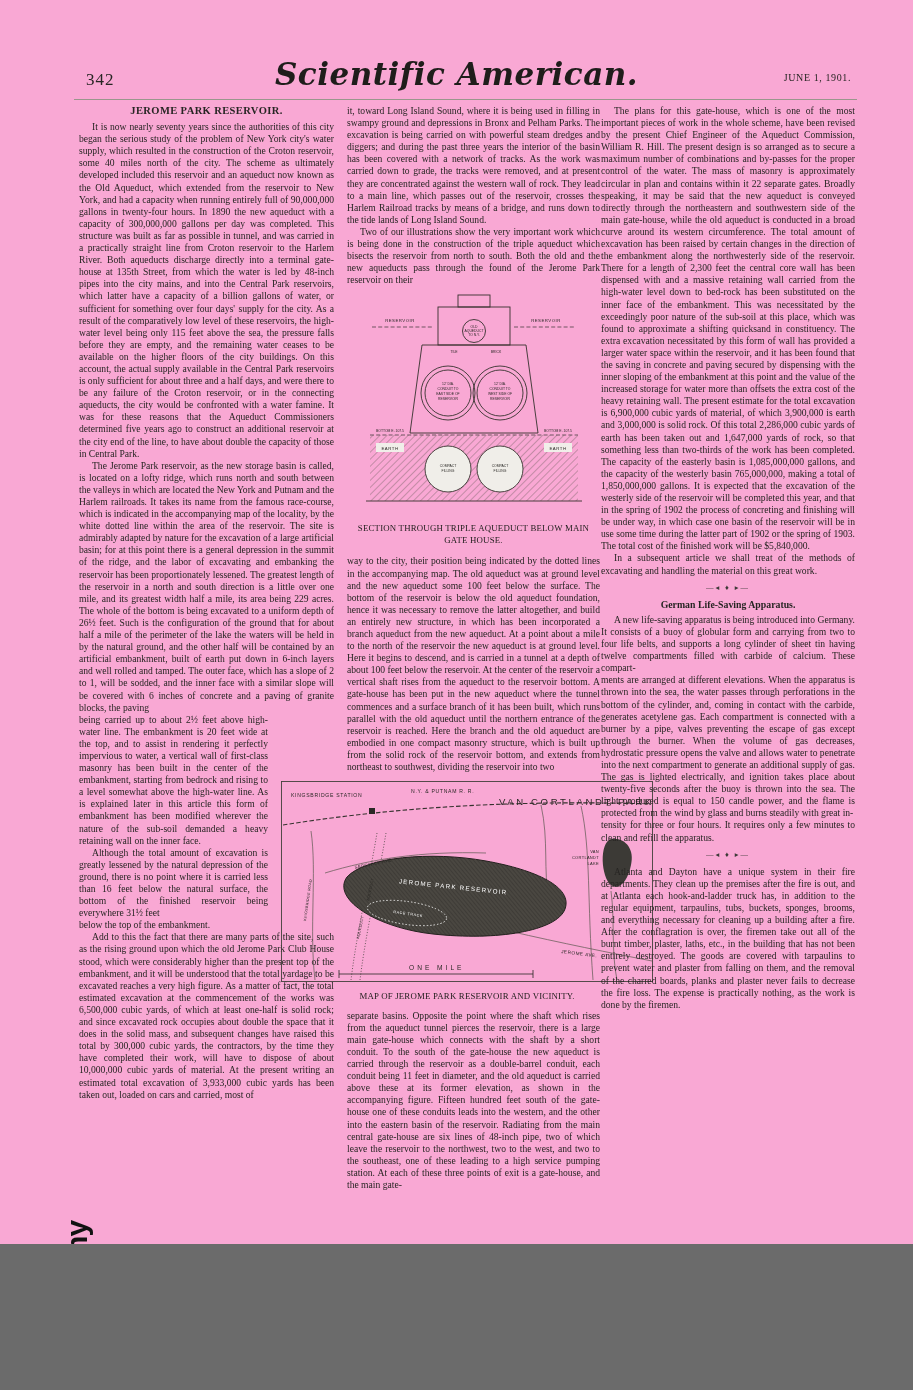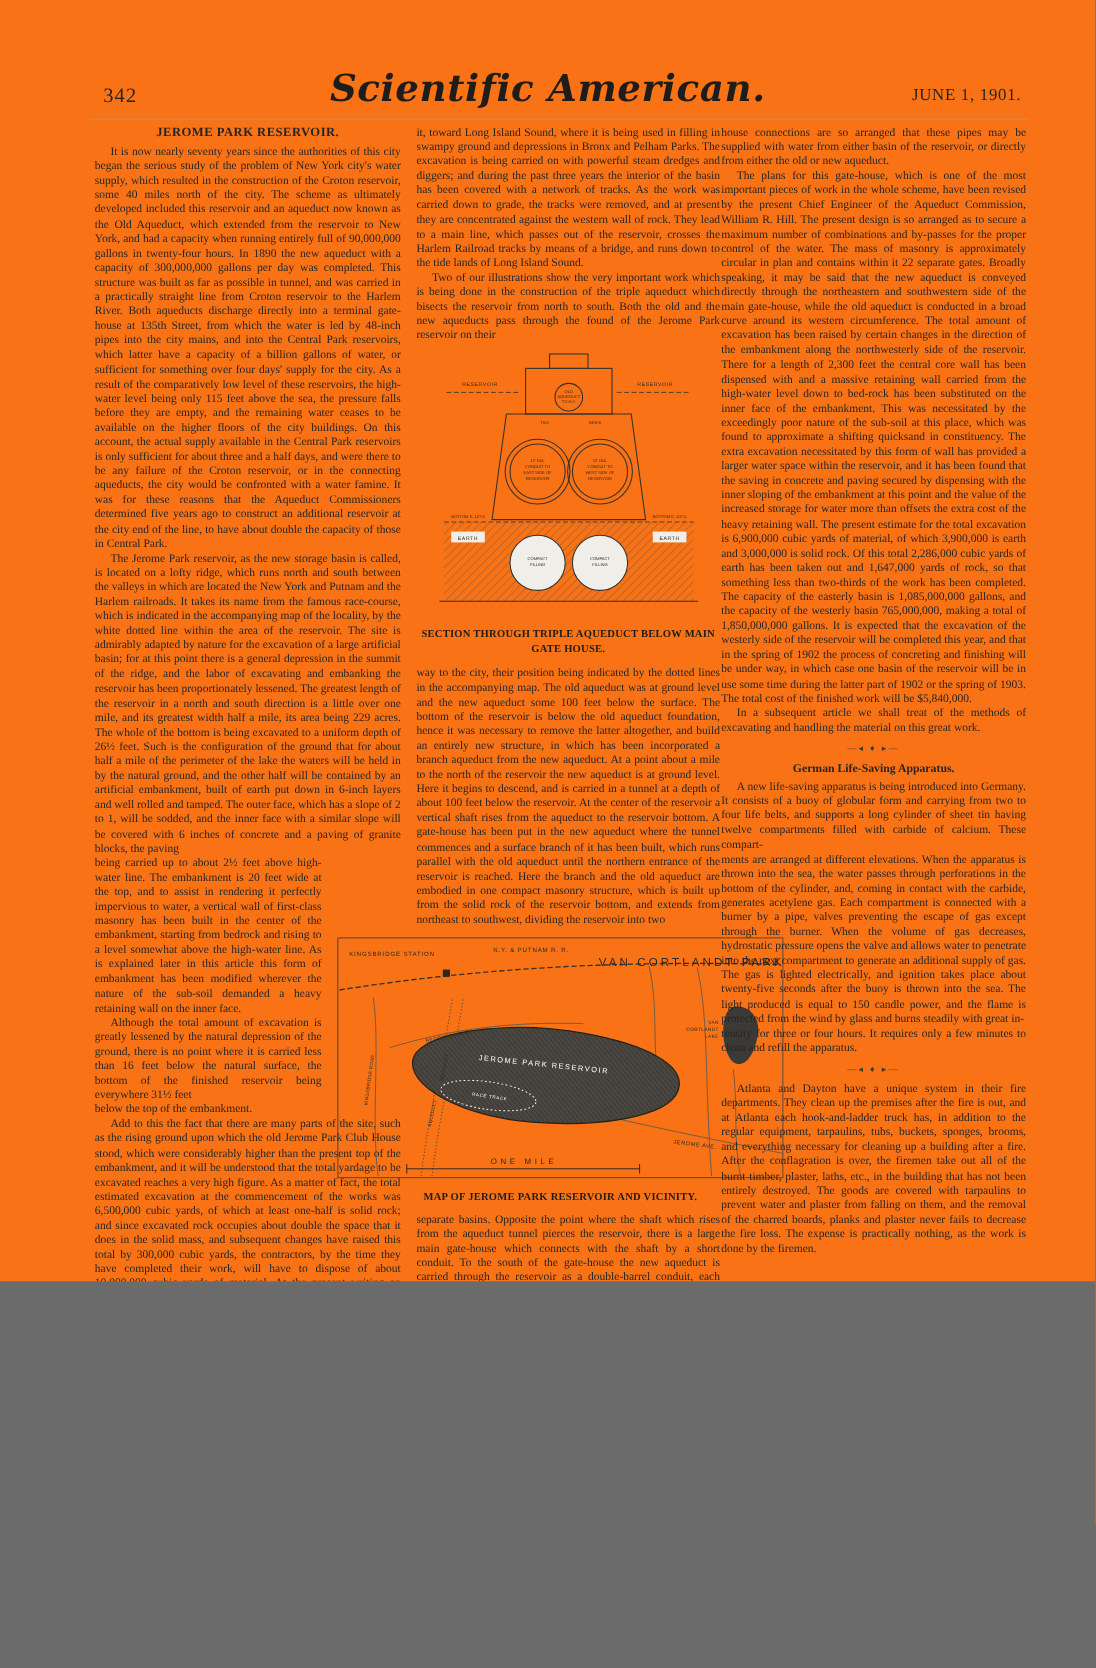--- a/index.html
+++ b/index.html
@@ -1,47 +1,47 @@
 <!DOCTYPE html>
 <html lang="en"><head>
 <meta charset="utf-8">
 <style>
   * { margin:0; padding:0; box-sizing:border-box; }
   html,body { background:#6b6b6b; }
   .page {
-    position:relative; width:913px; height:1068px;
+    position:relative; width:913px; height:1244px;
     background:#f0eeе9;
-    background-color:#f97316;
+    background-color:#f9a8d4;
     font-family:"Liberation Serif", serif;
     color:#272523; overflow:hidden; margin:0 auto;
   }
   
   .pageno { position:absolute; left:86px; top:70px; font-size:17px; letter-spacing:1px; }
   .masthead { position:absolute; left:0; right:0; top:56px; text-align:center;
     font-family:"DejaVu Serif", serif; font-size:31px; font-weight:700; font-style:italic;
     letter-spacing:0.5px; color:#1f1d1b; }
-  .issue-date { position:absolute; right:62px; top:72px; font-size:14px; letter-spacing:0.6px; }
+  .issue-date { position:absolute; right:62px; top:72px; font-size:10px; letter-spacing:0.6px; }
   .header-rule { position:absolute; left:74px; right:56px; top:99px; border-top:1px solid #9a968c; }
   
   .col { position:absolute; top:105px; height:1196px; text-align:justify;
          font-size:9.6px; line-height:12.1px; }
   .col1 { left:79px;  width:255px; }
   .col2 { left:347px; width:253px; }
   .col3 { left:601px; width:254px; }
   .para { margin:0; }
   .indent { text-indent:13px; }
   .article-title { text-align:center; font-size:10.5px; font-weight:700; letter-spacing:0.4px; margin-bottom:4px; }
   .narrow-right { margin-right:66px; }
   .narrow-left  { }
   .subhead { text-align:center; font-weight:700; font-size:9.8px; margin:3px 0 3px; }
   .ornament { text-align:center; font-size:7.5px; color:#3c3a37; margin:5px 0; letter-spacing:2px; }
   
   .fig-block { text-align:center; margin:7px 0 9px; }
   .fig-block svg { display:block; margin:0 auto; }
-  .figcap { text-align:center; font-weight:700; font-size:8.8px; line-height:11.5px;
+  .figcap { text-align:center; font-weight:400; font-size:8.8px; line-height:11.5px;
             letter-spacing:0.2px; margin-top:6px; color:#1f1d1b; }
   .map-block { width:372px; margin:8px 2px 7px -66px; text-align:center; }
   
   svg text { font-family:"Liberation Sans", sans-serif; fill:#2a2825; }
   .ln  { stroke:#35322e; stroke-width:0.9; fill:none; }
   .lnf { stroke:#35322e; stroke-width:0.9; fill:#f0eee9; }
   .dash { stroke:#35322e; stroke-width:0.7; fill:none; stroke-dasharray:4,2.2; }
   .t3 { font-size:3.4px; text-anchor:middle; }
   .t4 { font-size:4.3px; text-anchor:middle; letter-spacing:0.5px; }
   .road { stroke:#5c584f; stroke-width:0.7; fill:none; }
@@ -203,21 +203,20 @@
         <line x1="252" y1="189" x2="252" y2="197" stroke="#2a2825" stroke-width="0.8"></line>
         <text class="m7" x="128" y="189">ONE MILE</text>
       </svg>
       <figcaption class="figcap">MAP OF JEROME PARK RESERVOIR AND VICINITY.</figcaption>
     </figure>
 
     <p class="para">separate basins. Opposite the point where the shaft which rises from the aqueduct tunnel pierces the reservoir, there is a large main gate-house which connects with the shaft by a short conduit. To the south of the gate-house the new aqueduct is carried through the reservoir as a double-barrel conduit, each conduit being 11 feet in diameter, and the old aqueduct is carried above these at its former elevation, as shown in the accompanying figure. Fifteen hundred feet south of the gate-house one of these conduits leads into the western, and the other into the eastern basin of the reservoir. Radiating from the main central gate-house are six lines of 48-inch pipe, two of which leave the reservoir to the northwest, two to the west, and two to the southeast, one of these leading to a high service pumping station. At each of these three points of exit is a gate-house, and the main gate-</p>
   </section>
 
   <section class="col col3">
-    <p class="para">house connections are so arranged that these pipes may be supplied with water from either basin of the reservoir, or directly from either the old or new aqueduct.</p>
     <p class="para indent">The plans for this gate-house, which is one of the most important pieces of work in the whole scheme, have been revised by the present Chief Engineer of the Aqueduct Commission, William R. Hill. The present design is so arranged as to secure a maximum number of combinations and by-passes for the proper control of the water. The mass of masonry is approximately circular in plan and contains within it 22 separate gates. Broadly speaking, it may be said that the new aqueduct is conveyed directly through the northeastern and southwestern side of the main gate-house, while the old aqueduct is conducted in a broad curve around its western circumference. The total amount of excavation has been raised by certain changes in the direction of the embankment along the northwesterly side of the reservoir. There for a length of 2,300 feet the central core wall has been dispensed with and a massive retaining wall carried from the high-water level down to bed-rock has been substituted on the inner face of the embankment. This was necessitated by the exceedingly poor nature of the sub-soil at this place, which was found to approximate a shifting quicksand in constituency. The extra excavation necessitated by this form of wall has provided a larger water space within the reservoir, and it has been found that the saving in concrete and paving secured by dispensing with the inner sloping of the embankment at this point and the value of the increased storage for water more than offsets the extra cost of the heavy retaining wall. The present estimate for the total excavation is 6,900,000 cubic yards of material, of which 3,900,000 is earth and 3,000,000 is solid rock. Of this total 2,286,000 cubic yards of earth has been taken out and 1,647,000 yards of rock, so that something less than two-thirds of the work has been completed. The capacity of the easterly basin is 1,085,000,000 gallons, and the capacity of the westerly basin 765,000,000, making a total of 1,850,000,000 gallons. It is expected that the excavation of the westerly side of the reservoir will be completed this year, and that in the spring of 1902 the process of concreting and finishing will be under way, in which case one basin of the reservoir will be in use some time during the latter part of 1902 or the spring of 1903. The total cost of the finished work will be $5,840,000.</p>
     <p class="para indent">In a subsequent article we shall treat of the methods of excavating and handling the material on this great work.</p>
     <div class="ornament">—◂ ♦ ▸—</div>
     <h3 class="subhead">German Life-Saving Apparatus.</h3>
     <p class="para indent">A new life-saving apparatus is being introduced into Germany. It consists of a buoy of globular form and carrying from two to four life belts, and supports a long cylinder of sheet tin having twelve compartments filled with carbide of calcium. These compart-</p>
     <div class="narrow-left">
       <p class="para">ments are arranged at different elevations. When the apparatus is thrown into the sea, the water passes through perforations in the bottom of the cylinder, and, coming in contact with the carbide, generates acetylene gas. Each compartment is connected with a burner by a pipe, valves preventing the escape of gas except through the burner. When the volume of gas decreases, hydrostatic pressure opens the valve and allows water to penetrate into the next compartment to generate an additional supply of gas. The gas is lighted electrically, and ignition takes place about twenty-five seconds after the buoy is thrown into the sea. The light produced is equal to 150 candle power, and the flame is protected from the wind by glass and burns steadily with great in-</p>
     </div>
     <p class="para">tensity for three or four hours. It requires only a few minutes to clean and refill the apparatus.</p>
     <div class="ornament">—◂ ♦ ▸—</div>

